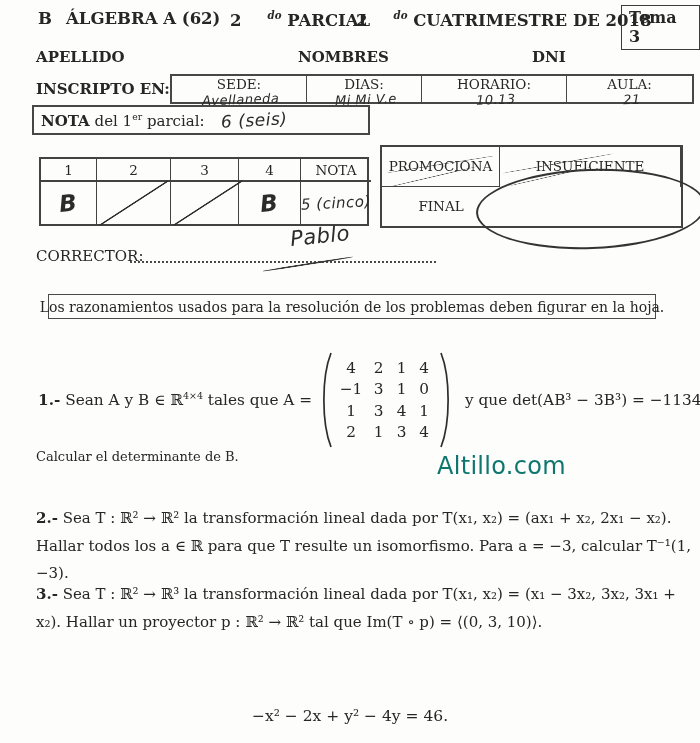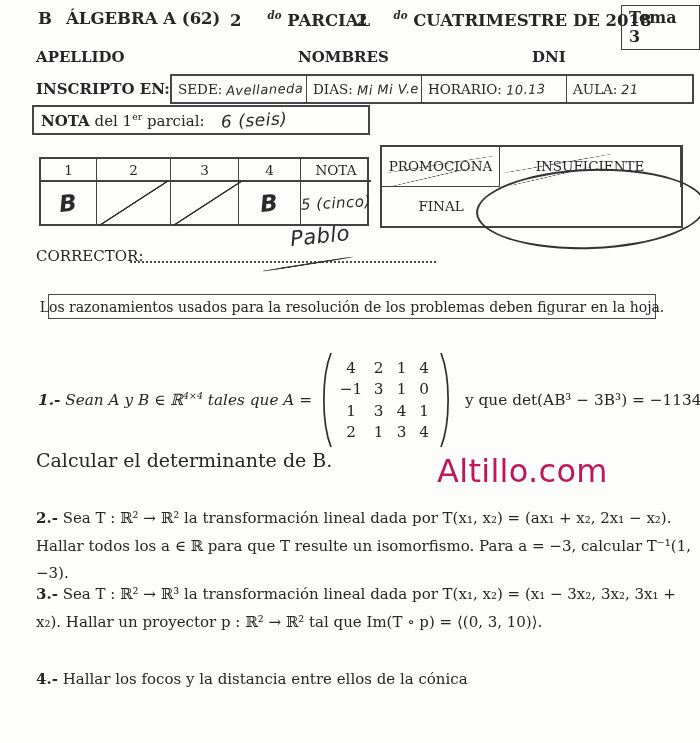--- a/index.html
+++ b/index.html
@@ -16,21 +16,21 @@
   .sup-i{vertical-align:super;font-size:0.62em;font-style:italic;margin-left:26px;}
   .sup-n{vertical-align:super;font-size:0.62em;}
   .tema-box{position:absolute;left:621px;top:-4px;border:1.8px solid #3c3c3c;padding:2px 7px 3px;font-size:16px;}
 
   
   .fields-row{position:absolute;top:48px;left:0;width:700px;font-weight:bold;font-size:15px;}
 
   
   .insc-label{position:absolute;left:36px;top:80px;font-weight:bold;font-size:15px;}
   .insc-box{position:absolute;left:170px;top:74px;width:520px;height:26px;border:2px solid #474747;display:flex;align-items:center;font-size:13.5px;}
-  .insc-cell{height:100%;display:flex;align-items:center;padding-left:6px;box-sizing:border-box;border-right:1.8px solid #474747;white-space:nowrap;}
+  .insc-cell{height:100%;display:flex;align-items:center;padding-left:0;box-sizing:border-box;border-right:1.8px solid #474747;white-space:nowrap;flex-direction:column;}
   .insc-cell:last-child{border-right:none;}
   .c-sede{width:135px;} .c-dias{width:115px;} .c-hor{width:145px;} .c-aula{flex:1;}
 
   .hw{font-family:"DejaVu Sans","Liberation Sans",sans-serif;font-style:italic;color:#2b2b2b;display:inline-block;transform:rotate(-2deg);letter-spacing:.5px;}
   .insc-cell .hw{font-size:13px;margin-left:4px;}
 
   
   .nota-box{position:absolute;left:32px;top:105px;width:338px;height:30px;border:2px solid #474747;display:flex;align-items:center;font-size:15px;box-sizing:border-box;padding-left:7px;text-align:right;}
   .nota-box .hw{font-size:17px;margin-left:16px;transform:rotate(-3deg);}
 
@@ -58,29 +58,29 @@
   .corr-dots{position:absolute;left:130px;top:245px;width:306px;height:16px;border-bottom:2.4px dotted #4a4a4a;}
   .corr-sign{position:absolute;left:290px;top:224px;font-size:21px;transform:rotate(-6deg);}
   .corr-swoosh{position:absolute;left:262px;top:263px;width:92px;height:0;border-top:2.2px solid #383838;transform:rotate(-9deg);border-radius:50%;}
 
   
   .notice{position:absolute;left:48px;top:294px;width:608px;height:25px;border:1.6px solid #4a4a4a;display:flex;align-items:center;justify-content:center;font-size:14px;box-sizing:border-box;white-space:nowrap;}
 
   
   .p1row{position:absolute;left:38px;top:351px;width:662px;height:98px;display:flex;align-items:center;font-size:15.3px;}
   .pnum{font-weight:bold;}
-  .p1lead{white-space:nowrap;font-style:italic;}
+  .p1lead{white-space:nowrap;}
   .matrix{display:flex;align-items:center;margin-left:7px;height:98px;}
   .mgrid{display:grid;grid-template-columns:30px 25px 21px 24px;row-gap:3.5px;justify-items:center;padding:0 3px;font-size:15.3px;}
   .paren{display:block;}
   .p1tail{margin-left:12px;white-space:nowrap;}
-  .p1line2{position:absolute;left:36px;top:449px;font-size:19px;}
-
-  
-  .watermark{position:absolute;left:437px;top:452px;font-family:"DejaVu Sans","Liberation Sans",sans-serif;font-size:32px;color:#be185d;letter-spacing:.3px;}
+  .p1line2{position:absolute;left:36px;top:449px;font-size:13px;}
+
+  
+  .watermark{position:absolute;left:437px;top:452px;font-family:"DejaVu Sans","Liberation Sans",sans-serif;font-size:24px;color:#0f766e;letter-spacing:.3px;}
 
   
   .pblock{position:absolute;left:36px;width:656px;font-size:15px;line-height:27.5px;text-align:left;}
   .p2{top:505px;} .p3{top:581px;} .p4{top:666px;width:600px;}
   .equation{position:absolute;left:0;top:707px;width:700px;text-align:center;font-size:15.5px;}
 </style>
 </head>
 <body>
 
 <div class="page">
@@ -206,15 +206,15 @@
     <span class="p1tail">y que det(AB³ − 3B³) = −1134.</span>
   </div>
   <div class="p1line2">Calcular el determinante de B.</div>
 
   <div class="watermark">Altillo.com</div>
 
   <div class="pblock p2"><span class="pnum">2.-</span><span> Sea T : ℝ² → ℝ² la transformación lineal dada por T(x₁, x₂) = (ax₁ + x₂, 2x₁ − x₂). Hallar todos los a ∈ ℝ para que T resulte un isomorfismo. Para a = −3, calcular T⁻¹(1, −3).</span></div>
 
   <div class="pblock p3"><span class="pnum">3.-</span><span> Sea T : ℝ² → ℝ³ la transformación lineal dada por T(x₁, x₂) = (x₁ − 3x₂, 3x₂, 3x₁ + x₂). Hallar un proyector p : ℝ² → ℝ² tal que Im(T ∘ p) = ⟨(0, 3, 10)⟩.</span></div>
 
-  <div class="pblock p4"><span class="pnum">4.-</span><span> Hallar los focos y la distancia entre ellos de la cónica</span></div>
+  <div class="equation">−x² − 2x + y² − 4y = 46.</div>
 
 </div>
 
 </body></html>

